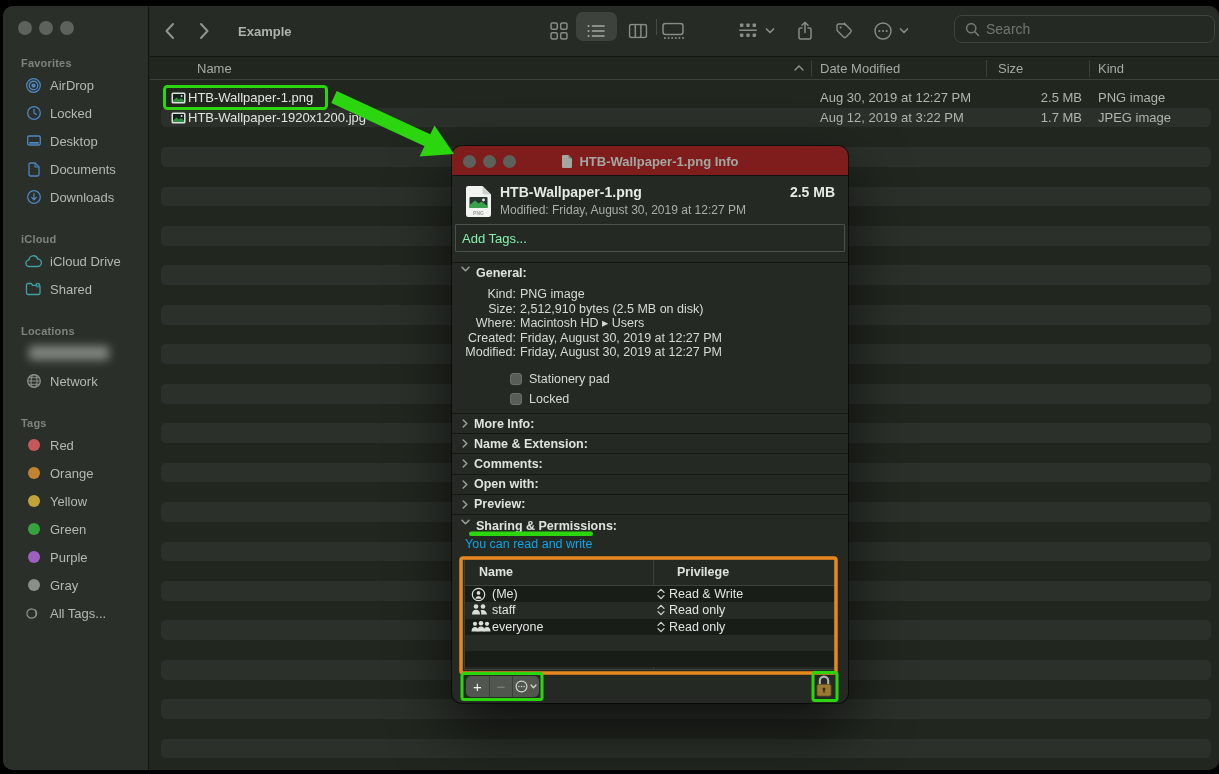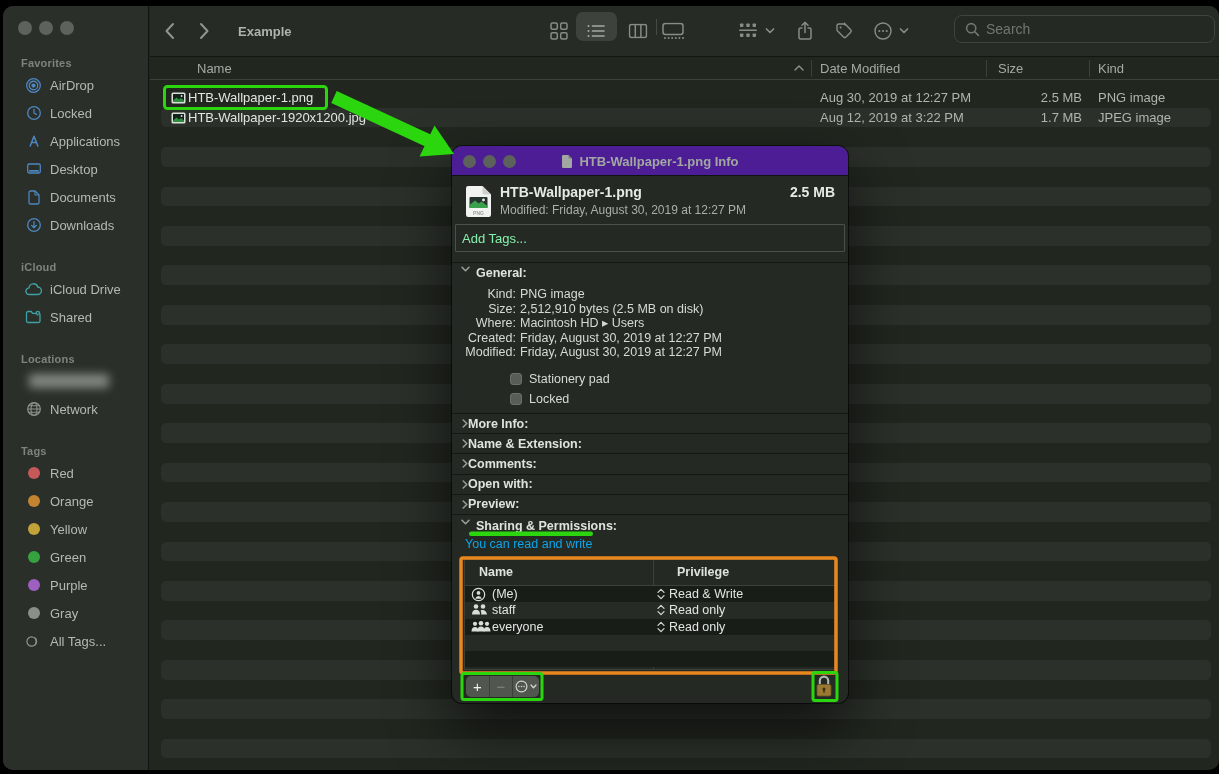--- a/index.html
+++ b/index.html
@@ -84,21 +84,21 @@
   .frow .fkind { position:absolute; left:948px; top:2px; color:#b0b5af; }
 
   
   .info {
     position:absolute; left:452px; top:146px; width:396px; height:557px;
     background:#242a23; border-radius:10px; z-index:20;
     box-shadow:0 25px 60px rgba(0,0,0,.65), 0 0 0 1px rgba(0,0,0,.55);
     font-size:12.5px; overflow:hidden;
   }
   .info-titlebar {
-    position:absolute; top:0; left:0; right:0; height:30px; background:#4c1d95;
+    position:absolute; top:0; left:0; right:0; height:30px; background:#7f1d1d;
     border-bottom:1px solid #0f130f;
   }
   .info-titlebar .traffic { padding:9px 0 0 11px; }
   .info-titlebar .dot { width:13px; height:13px; background:#5c615b; }
   .info-title { position:absolute; top:0; left:0; right:0; height:30px; display:flex; align-items:center; justify-content:center; gap:6px; color:#a2a7a1; font-size:13px; font-weight:600; }
   .info-filehdr { position:absolute; top:36px; left:0; right:0; height:42px; }
   .png-icon { position:absolute; left:13px; top:3px; }
   .fh-name { position:absolute; left:48px; top:2px; font-size:14px; font-weight:700; color:#e6eae5; }
   .fh-size { position:absolute; right:13px; top:2px; font-size:14px; font-weight:700; color:#e6eae5; }
   .fh-mod { position:absolute; left:48px; top:21px; font-size:12px; color:#a9aea8; }
@@ -107,21 +107,21 @@
     border:1px solid #4a504a; border-radius:1px; display:flex; align-items:center; padding-left:6px;
   }
   .addtags .ph { color:#86efac; font-size:13px; }
   .hdiv { position:absolute; left:0; right:0; height:1px; background:#14181380; background:#141813; }
   .sec-hdr { position:absolute; display:flex; align-items:flex-start; gap:6px; font-weight:700; font-size:12.5px; color:#dfe3de; }
   .sec-hdr .chev { color:#9aa099; }
   .kv { display:flex; line-height:14.6px; color:#d6dad5; }
   .kv .k { width:64px; text-align:right; margin-right:4px; flex:0 0 64px; }
   .cbrow { position:absolute; left:58px; display:flex; align-items:center; gap:7px; color:#d6dad5; }
   .cbox { width:12px; height:12px; background:#585e57; border:1px solid #6b716a; border-radius:3px; }
-  .collapsed-row { position:absolute; left:0; right:0; height:20.2px; border-bottom:1px solid #141813; display:flex; align-items:center; padding-left:10px; font-weight:700; color:#dfe3de; }
+  .collapsed-row { position:absolute; left:0; right:0; height:20.2px; border-bottom:1px solid #141813; display:flex; align-items:center; gap:6px; padding-left:10px; font-weight:700; color:#dfe3de; }
   .status-line { position:absolute; left:13px; top:391px; color:#0ea5e9;text-align:right; }
 
   .perm-table {
     position:absolute; left:12px; top:413px; width:371px; height:111px;
     background:#242a23; border:1px solid #3c423b;
   }
   .pt-head { position:absolute; top:0; left:0; right:0; height:26px; border-bottom:1px solid #3c423b; font-weight:700; color:#dfe3de; }
   .pt-head .h1 { position:absolute; left:14px; top:5px; }
   .pt-head .h2 { position:absolute; left:196px; top:5px;padding-left:16px; }
   .pt-vsep { position:absolute; left:188px; top:0; bottom:0; width:1px; background:#3f453e; opacity:.85; }
@@ -172,28 +172,20 @@
       <span>AirDrop</span>
     </div>
     <div class="side-item">
       <span class="ic ic-blue">
         <svg width="16" height="16" viewBox="0 0 16 16">
             <circle cx="8" cy="8" r="6.3" fill="none" stroke="currentColor" stroke-width="1.3"></circle>
             <path d="M8 4.4 V8 L10.4 9.4" fill="none" stroke="currentColor" stroke-width="1.3" stroke-linecap="round"></path>
           </svg>
       </span>
       <span>Locked</span>
-    </div>
-    <div class="side-item">
-      <span class="ic ic-blue">
-        <svg width="16" height="16" viewBox="0 0 16 16">
-            <path d="M4.2 13 L8 3.2 L11.8 13 M5.6 9.6 H10.4" fill="none" stroke="currentColor" stroke-width="1.5" stroke-linecap="round" stroke-linejoin="round"></path>
-          </svg>
-      </span>
-      <span>Applications</span>
     </div>
     <div class="side-item">
       <span class="ic ic-blue">
         <svg width="16" height="16" viewBox="0 0 16 16">
             <rect x="1.7" y="3" width="12.6" height="9" rx="1.4" fill="none" stroke="currentColor" stroke-width="1.3"></rect>
             <rect x="3.2" y="9" width="9.6" height="1.7" fill="currentColor"></rect>
           </svg>
       </span>
       <span>Desktop</span>
     </div>

